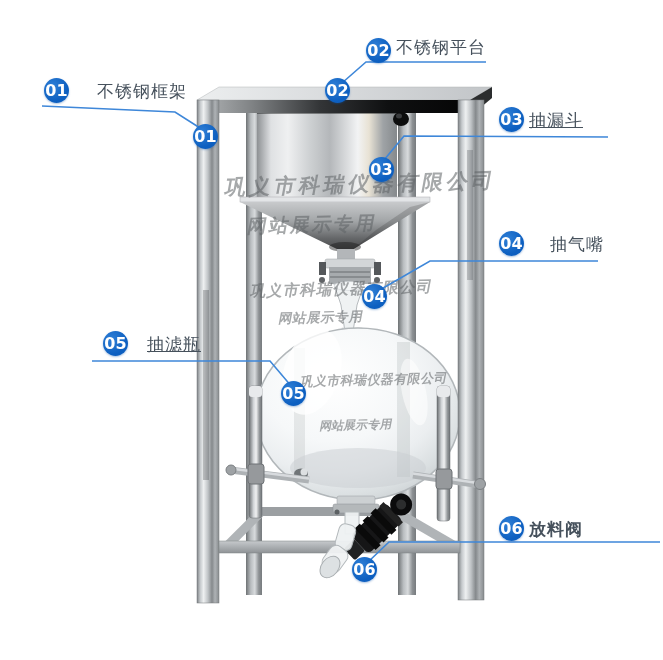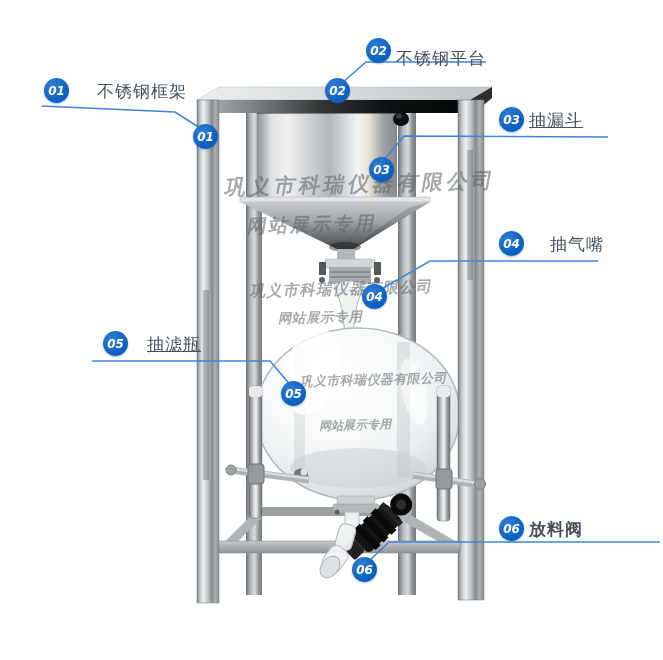--- a/index.html
+++ b/index.html
@@ -5,22 +5,22 @@
   html,body{margin:0;padding:0;background:#fff;}
   .stage{position:relative;width:663px;height:660px;background:#fff;overflow:hidden;
          font-family:"DejaVu Sans",sans-serif;}
   .layer{position:absolute;left:0;top:0;width:663px;height:660px;}
   
   .wm{position:absolute;color:#5f6366;opacity:.55;font-weight:bold;white-space:nowrap;
       transform:skewX(-12deg) rotate(-1.5deg);pointer-events:none;}
   
   .badge{position:absolute;width:25px;height:25px;border-radius:50%;
          background:radial-gradient(circle at 35% 32%, #2f7fd6 0%, var(--accent,#0d5fc0) 65%);
-         color:#fff;font-size:12px;font-weight:bold;display:flex;align-items:center;
-         justify-content:center;box-shadow:0 1px 2px rgba(10,80,170,.35);font-style:italic;}
+         color:#fff;font-size:16px;font-weight:bold;display:flex;align-items:center;
+         justify-content:center;box-shadow:0 1px 2px rgba(10,80,170,.35);}
   .callout-label{position:absolute;font-size:17px;letter-spacing:1px;color:var(--label,#46515c);
                  white-space:nowrap;line-height:22px;}
   .leader{stroke:var(--line,#3e87d9);stroke-width:1.6;fill:none;}
 </style>
 </head>
 <body>
 
 <div class="stage">
 
   <svg class="layer" viewBox="0 0 663 660" aria-hidden="true">
@@ -208,21 +208,21 @@
     <polyline class="leader" points="660,542 389,542 367,563"></polyline>
   </svg>
 
   <div class="layer">
 
     <div class="badge" style="left:44px;top:78px;">01</div>
     <div class="callout-label" style="left:97px;top:80px;">不锈钢框架</div>
     <div class="badge" style="left:193px;top:124px;">01</div>
 
     <div class="badge" style="left:366px;top:38px;">02</div>
-    <div class="callout-label" style="left:396px;top:47px;">不锈钢平台</div>
+    <div class="callout-label" style="left:396px;top:36px;">不锈钢平台</div>
     <div class="badge" style="left:325px;top:78px;">02</div>
 
     <div class="badge" style="left:499px;top:107px;">03</div>
     <div class="callout-label" style="left:529px;top:109px;text-decoration:underline;">抽漏斗</div>
     <div class="badge" style="left:369px;top:157px;">03</div>
 
     <div class="badge" style="left:499px;top:231px;">04</div>
     <div class="callout-label" style="left:550px;top:233px;">抽气嘴</div>
     <div class="badge" style="left:362px;top:284px;">04</div>
 

